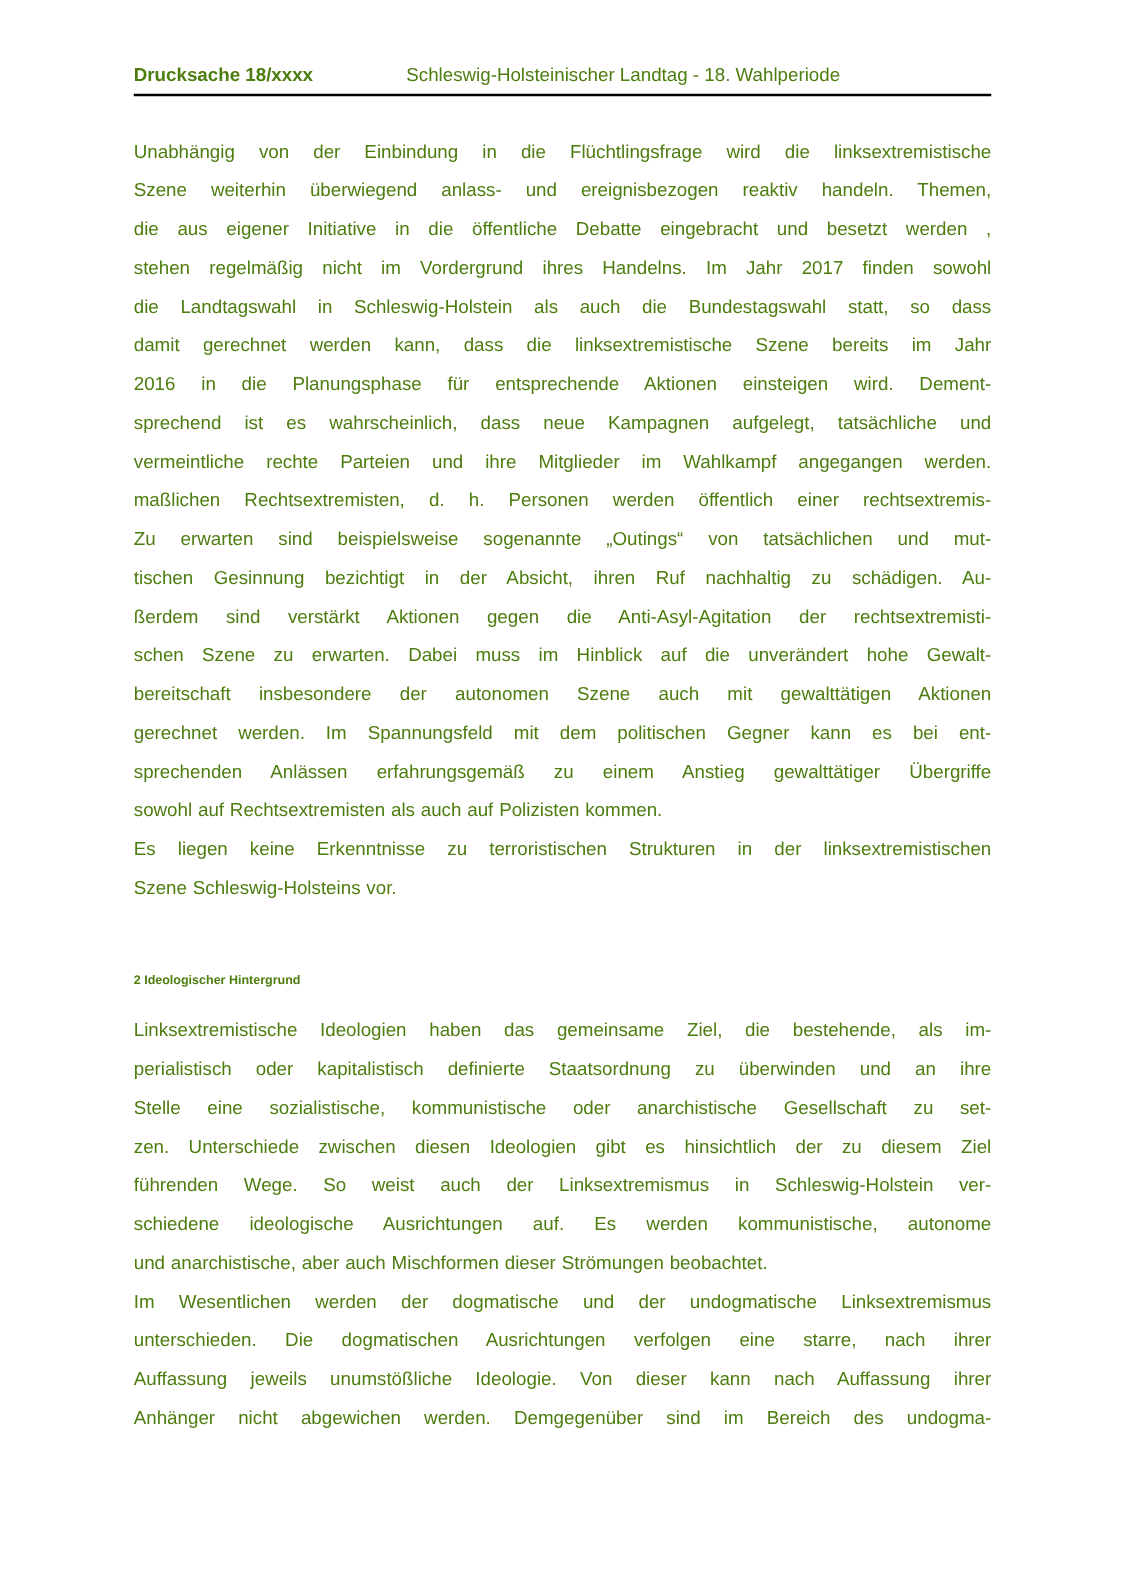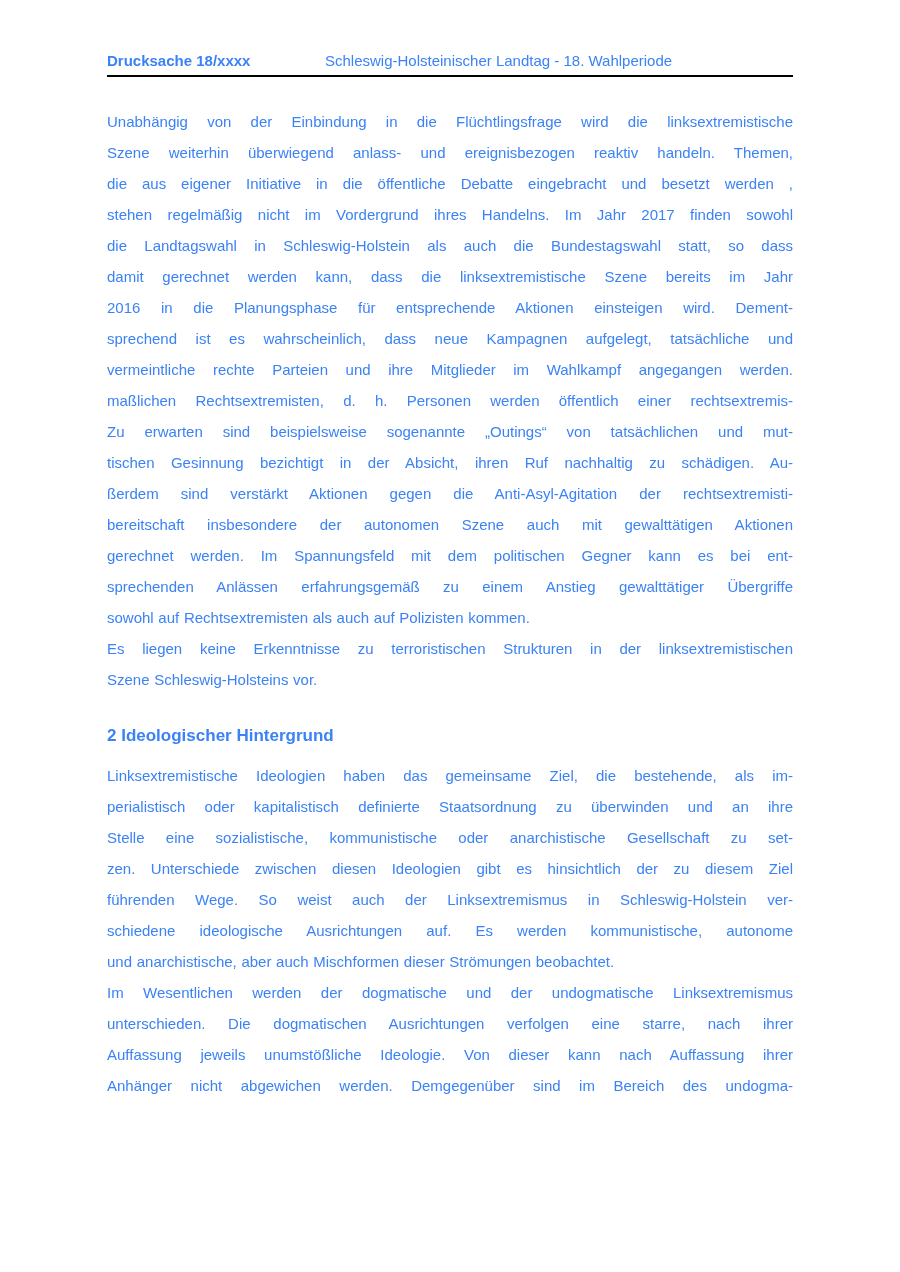--- a/index.html
+++ b/index.html
@@ -3,21 +3,21 @@
 <meta charset="utf-8">
 <style>
   * { margin: 0; padding: 0; box-sizing: border-box; }
   html, body { background: #ffffff; }
   .page {
     position: relative;
     width: 900px;
     height: 1192px;
     background: #ffffff;
     font-family: "Liberation Sans", "DejaVu Sans", sans-serif;
-    color: #3b82f6;
+    color: #4d7c0f;
     margin: 0 auto;
     overflow: hidden;
   }
   .page-header {
     position: absolute;
     top: 52px;
     left: 107px;
     right: 107px;
     height: 22px;
     font-size: 15px;
@@ -44,24 +44,24 @@
   .line {
     line-height: 31px;
     text-align: justify;
     text-align-last: justify;
     word-spacing: 0.5px;
   }
   .line.last {
     text-align-last: left;
   }
   .heading {
-    font-size: 17px;
+    font-size: 10px;
     font-weight: bold;
     line-height: 31px;
-    margin-top: 25px;
+    margin-top: 43px;
     margin-bottom: 9px;
   }
   .page-footer {
     position: absolute;
     top: 1196px;
     left: 0;
     width: 100%;
     text-align: right;
     font-size: 15px;
     line-height: 18px;
@@ -87,20 +87,21 @@
         <div class="line">stehen regelmäßig nicht im Vordergrund ihres Handelns. Im Jahr 2017 finden sowohl</div>
         <div class="line">die Landtagswahl in Schleswig-Holstein als auch die Bundestagswahl statt, so dass</div>
         <div class="line">damit gerechnet werden kann, dass die linksextremistische Szene bereits im Jahr</div>
         <div class="line">2016 in die Planungsphase für entsprechende Aktionen einsteigen wird. Dement-</div>
         <div class="line">sprechend ist es wahrscheinlich, dass neue Kampagnen aufgelegt, tatsächliche und</div>
         <div class="line">vermeintliche rechte Parteien und ihre Mitglieder im Wahlkampf angegangen werden.</div>
         <div class="line">maßlichen Rechtsextremisten, d. h. Personen werden öffentlich einer rechtsextremis-</div>
         <div class="line">Zu erwarten sind beispielsweise sogenannte „Outings“ von tatsächlichen und mut-</div>
         <div class="line">tischen Gesinnung bezichtigt in der Absicht, ihren Ruf nachhaltig zu schädigen. Au-</div>
         <div class="line">ßerdem sind verstärkt Aktionen gegen die Anti-Asyl-Agitation der rechtsextremisti-</div>
+        <div class="line">schen Szene zu erwarten. Dabei muss im Hinblick auf die unverändert hohe Gewalt-</div>
         <div class="line">bereitschaft insbesondere der autonomen Szene auch mit gewalttätigen Aktionen</div>
         <div class="line">gerechnet werden. Im Spannungsfeld mit dem politischen Gegner kann es bei ent-</div>
         <div class="line">sprechenden Anlässen erfahrungsgemäß zu einem Anstieg gewalttätiger Übergriffe</div>
         <div class="line last">sowohl auf Rechtsextremisten als auch auf Polizisten kommen.</div>
       </div>
       <div class="paragraph">
         <div class="line">Es liegen keine Erkenntnisse zu terroristischen Strukturen in der linksextremistischen</div>
         <div class="line last">Szene Schleswig-Holsteins vor.</div>
       </div>
       <h2 class="heading">2 Ideologischer Hintergrund</h2>

